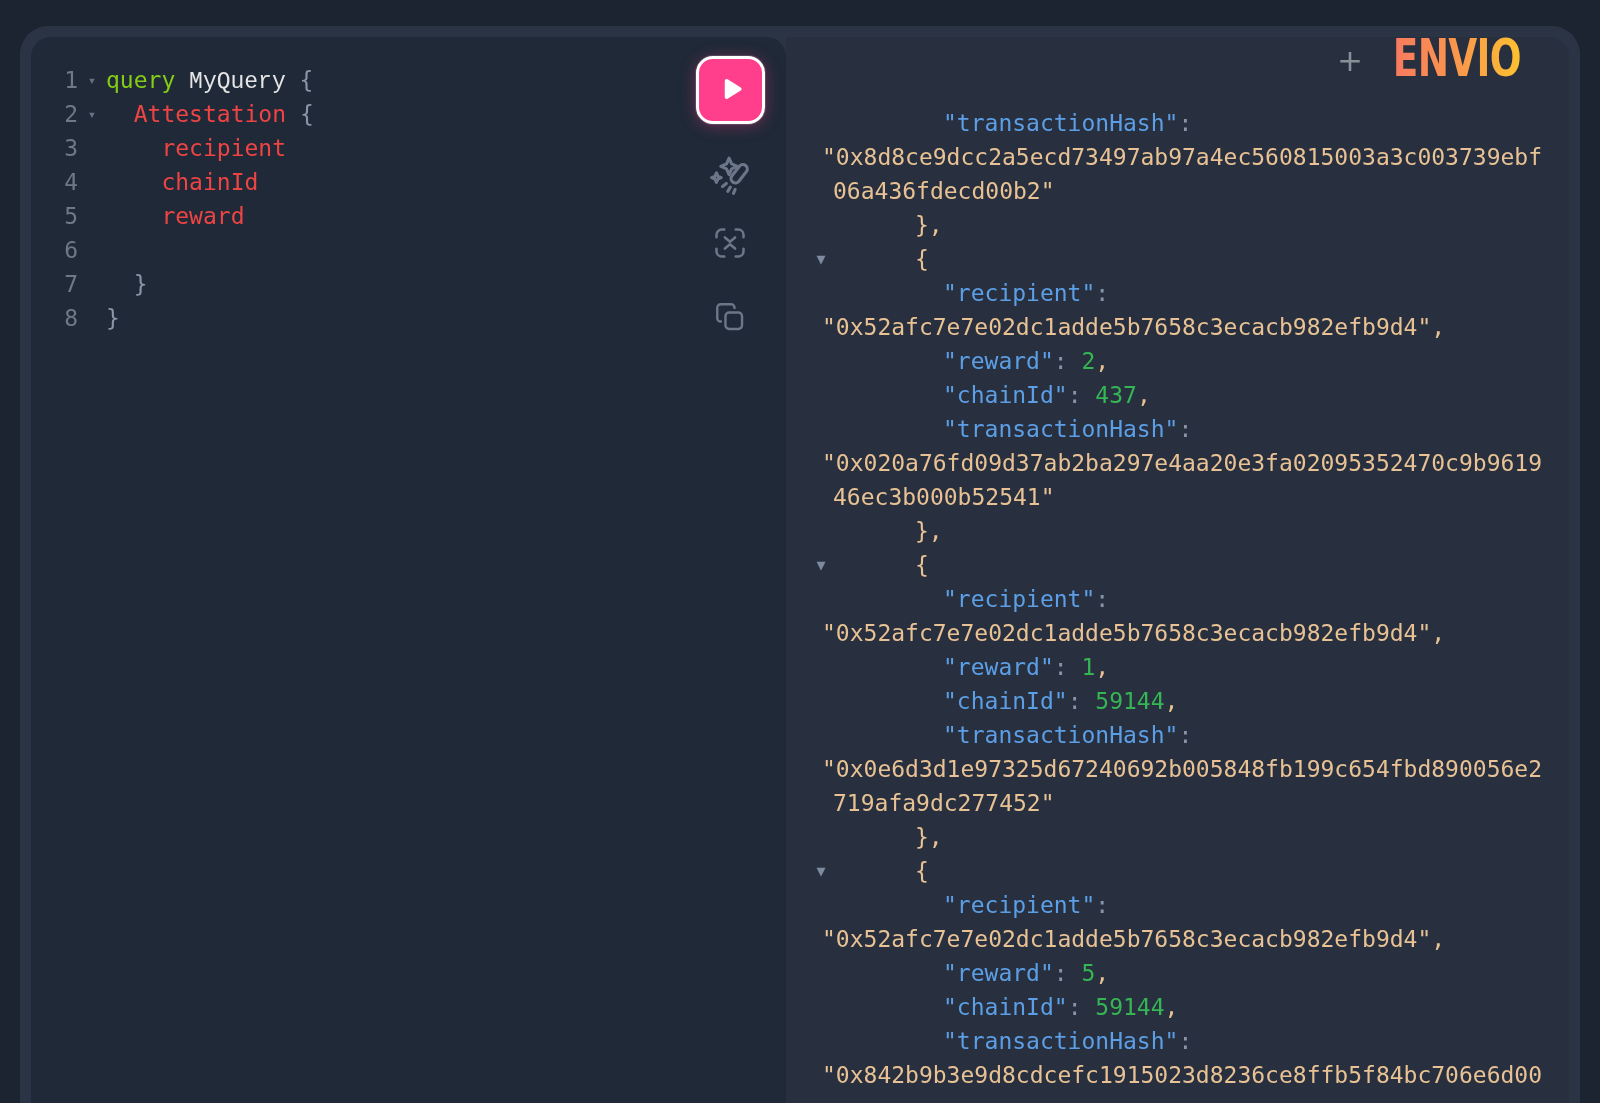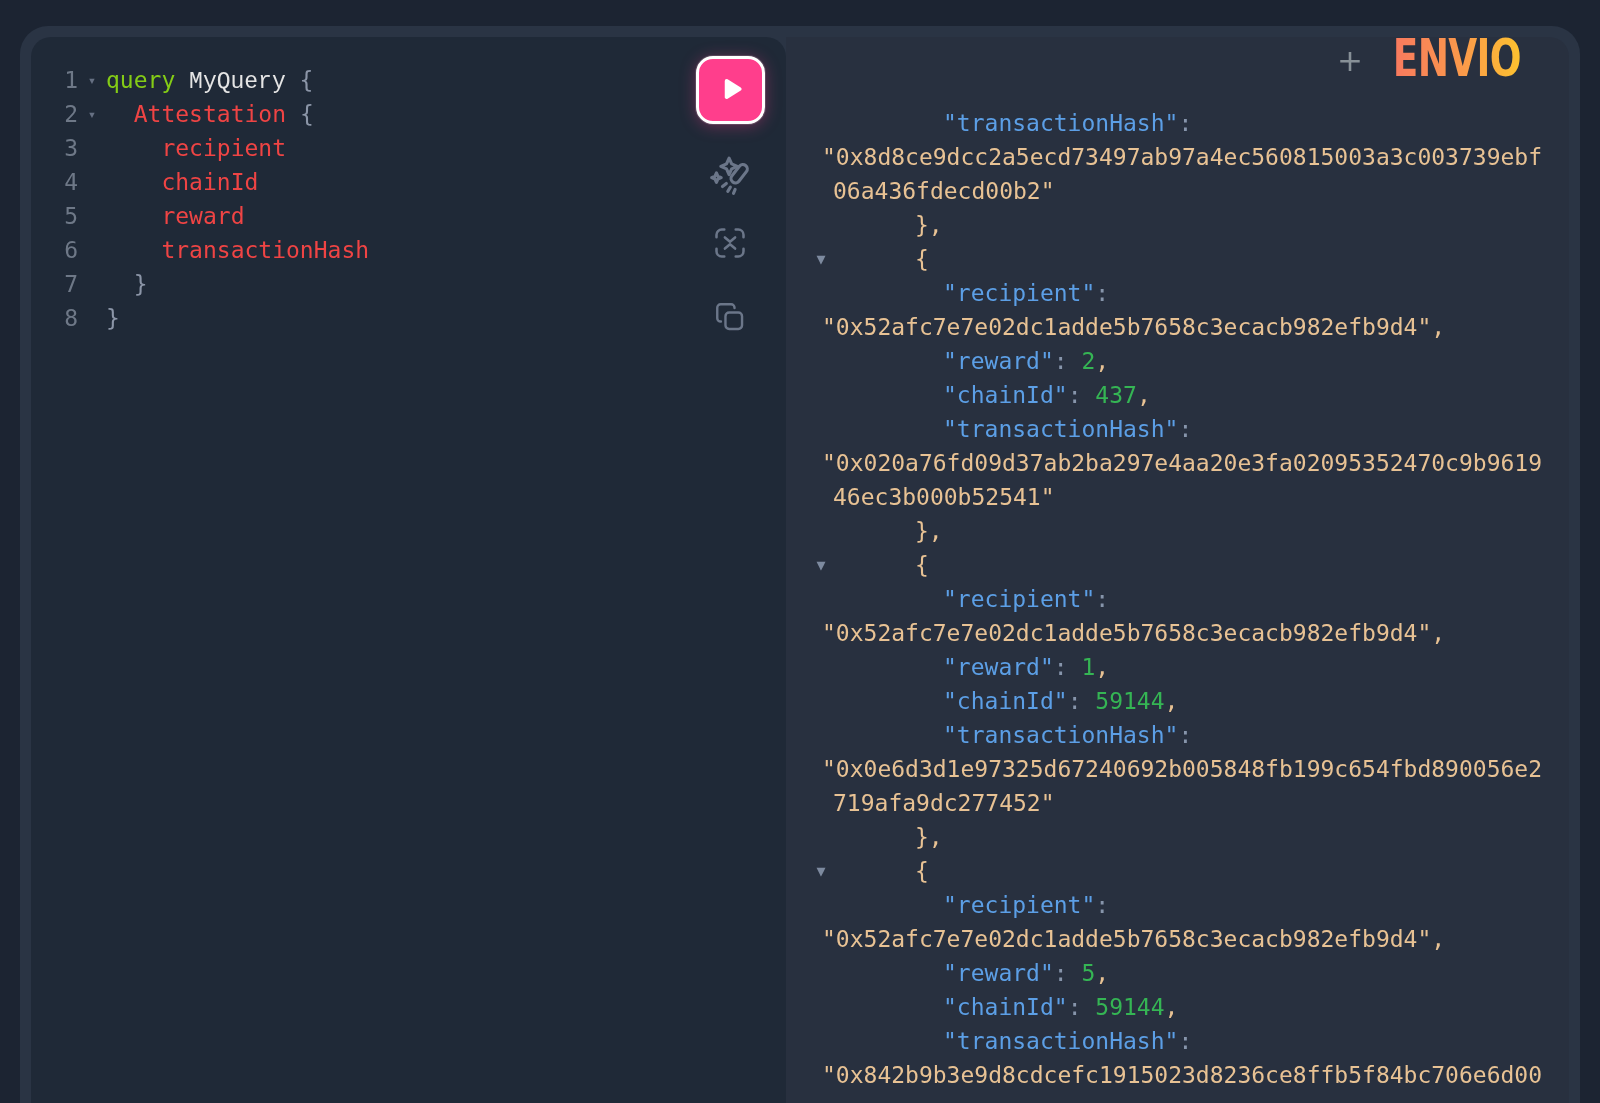--- a/index.html
+++ b/index.html
@@ -120,21 +120,20 @@
           <span class="code"><span class="seg-plain">    </span><span class="seg-field">chainId</span></span>
         </div>
         <div class="ed-line">
           <span class="lnum">5</span>
           <span class="fold"></span>
           <span class="code"><span class="seg-plain">    </span><span class="seg-field">reward</span></span>
         </div>
         <div class="ed-line">
           <span class="lnum">6</span>
           <span class="fold"></span>
-          <span class="code"><span class="seg-plain">    </span><span class="seg-field">transactionHash</span></span>
         </div>
         <div class="ed-line">
           <span class="lnum">7</span>
           <span class="fold"></span>
           <span class="code"><span class="seg-brace">  }</span></span>
         </div>
         <div class="ed-line">
           <span class="lnum">8</span>
           <span class="fold"></span>
           <span class="code"><span class="seg-brace">}</span></span>

